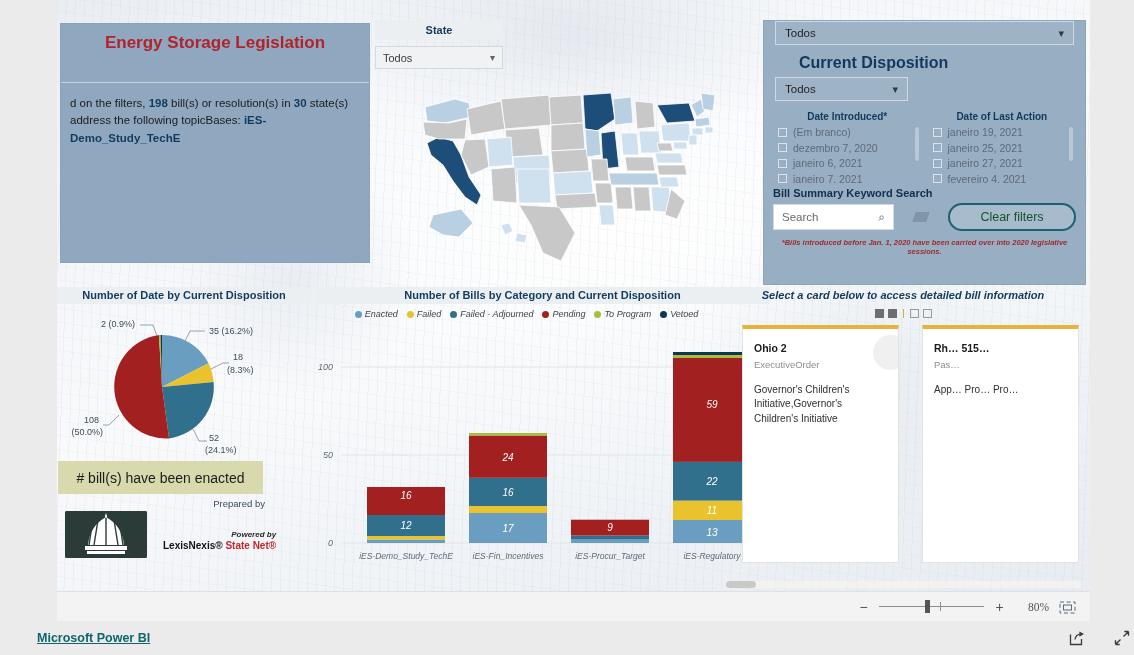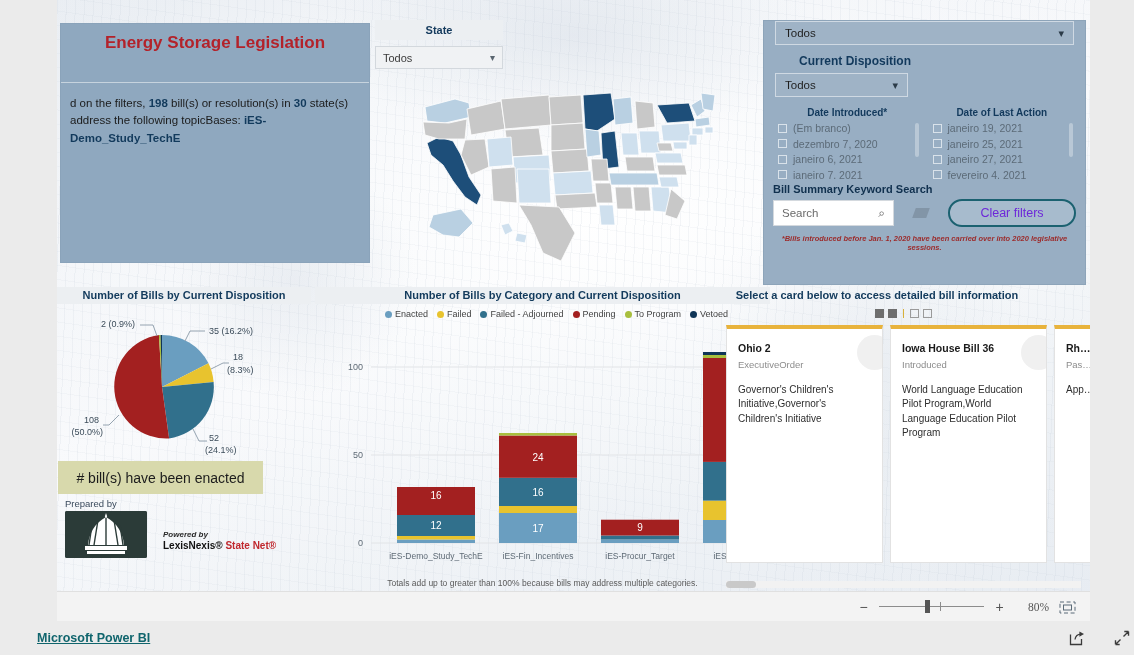--- a/index.html
+++ b/index.html
@@ -74,21 +74,21 @@
     text-align: center; color: #12395c; font-size: 11.5px; font-weight: bold;
     padding: 6px 0 7px 0;
   }
   .fp-drop {
     background: #9fb3c6; border: 1px solid #cfd9e3; height: 24px;
     display: flex; align-items: center; padding: 0 9px; font-size: 11.5px; color: #1f1f1f;
   }
   .fp-drop .cv { margin-left: auto; color: #2b3b48; font-size: 11px; }
   #catDrop { margin: 0 11px; }
   .fp-sub {
-    color: #12395c; font-size: 12px; font-weight: bold; margin: 9px 16px 5px 35px;
+    color: #12395c; font-size: 16px; font-weight: bold; margin: 9px 16px 5px 35px;
   }
   #dispDrop { margin-left: 11px; width: 133px; }
 
   #dateCols { display: flex; margin-top: 10px; padding: 0 6px; }
   .dcol { width: 50%; position: relative; }
   .dcol-title { color: #12395c; font-size: 10px; font-weight: bold; text-align: center; }
   .dlist { margin-top: 3px; padding-left: 8px; position: relative; height: 58px; overflow: hidden; }
   .ditem { display: flex; align-items: center; gap: 6px; height: 14px; margin-bottom: 1.5px; }
   .dbox { width: 9px; height: 9px; border: 1px solid #d9e2ea; background: transparent; flex: none; }
   .dtxt { font-size: 10.5px; color: #5c6b78; white-space: nowrap; }
@@ -97,63 +97,63 @@
   #kwLabel { color: #10304e; font-size: 11px; font-weight: bold; margin: 4px 0 4px 9px; }
   #kwRow { display: flex; align-items: center; padding: 0 9px; gap: 20px; }
   #kwInput {
     background: #fff; border: 1px solid #d4d9de; height: 26px; flex: 1 1 auto;
     display: flex; align-items: center; padding: 0 8px; font-size: 11.5px; color: #6b6b6b;
   }
   #kwInput .mag { margin-left: auto; color: #6b6b6b; font-size: 12px; }
   #eraser { width: 14px; height: 10px; background: #8295a7; transform: skewX(-20deg); flex: none; }
   #clearBtn {
     width: 128px; height: 28px; border: 2px solid #1b6170; border-radius: 14px;
-    background: #a7bbcd; color: #6d28d9; font-size: 12.5px;
+    background: #a7bbcd; color: #14532d; font-size: 12.5px;
     display: flex; align-items: center; justify-content: center; flex: none;
   }
   #fpNote {
     color: #9c2c2c; font-size: 7.5px; font-style: italic; font-weight: bold;
     text-align: center; margin-top: 7px;
   }
 
   
   .secHead {
     position: absolute; color: #123a5c; font-size: 11px; font-weight: bold;
     background: #eceff2; text-align: center; height: 17px; line-height: 17px;
   }
   #shPie   { left: 0px;   top: 287px; width: 254px; }
   #shBar   { left: 258px; top: 287px; width: 455px; }
-  #shCards { left: 633px; top: 287px; width: 374px; background: transparent; }
+  #shCards { left: 659px; top: 287px; width: 374px; background: transparent; font-style: italic; }
 
   
   #pieVisual { position: absolute; left: 0px; top: 305px; width: 254px; height: 165px; }
   #pieVisual svg { width: 100%; height: 100%; }
 
   
   #enacted {
     position: absolute; left: 1px; top: 461px; width: 205px; height: 33px;
     background: #d8d9ac; display: flex; align-items: center; justify-content: center;
     color: #1c1c1c; font-size: 14px;
   }
   
-  #prepared { position: absolute; left: 8px; top: 498px; width: 200px; }
+  #prepared { position: absolute; left: 8px; top: 498px; width: 200px; text-align: right; }
   #prepLbl { color: #3a4a5c; font-size: 9.5px; margin-bottom: 2px; }
   #domeLogo {
     width: 82px; height: 47px; background: #2b3b38; border-radius: 2px;
     position: relative; overflow: hidden;
   }
   #domeLogo svg { width: 100%; height: 100%; }
   #poweredWrap { position: absolute; left: 98px; top: 32px; }
   #poweredBy { color: #2a2a2a; font-size: 8px; font-style: italic; font-weight: bold; }
   #lexis { font-size: 10px; font-weight: bold; margin-top: 1px; white-space: nowrap; }
   #lexis .ln { color: #111; }
   #lexis .sn { color: #c0272d; }
 
   
-  #barVisual { position: absolute; left: 272px; top: 305px; width: 455px; height: 286px; }
+  #barVisual { position: absolute; left: 242px; top: 305px; width: 455px; height: 286px; font-style: italic; }
   #barLegend {
     display: flex; justify-content: center; align-items: center; gap: 9px;
     height: 14px; margin-top: 2px;
   }
   .lgItem { display: flex; align-items: center; gap: 3px; }
   .lgDot { width: 7px; height: 7px; border-radius: 50%; flex: none; }
   .lgTxt { font-size: 9px; color: #444; white-space: nowrap; }
   #barPlot { position: absolute; left: 0; top: 20px; width: 455px; height: 250px; }
   #barPlot svg { width: 100%; height: 100%; }
   #barFoot {
@@ -165,21 +165,21 @@
   #cardsWrap { position: absolute; left: 659px; top: 305px; width: 374px; height: 285px; }
   #cardNav { display: flex; justify-content: center; align-items: center; gap: 4px; height: 16px; }
   .navSq { width: 9px; height: 9px; }
   .navSq.on { background: #6e6e6e; }
   .navSq.off { border: 1.5px solid #9a9a9a; background: transparent; }
   .navSep { width: 1px; height: 9px; background: #d8b13a; margin: 0 2px; }
   #cardRow { position: absolute; top: 20px; left: 10px; display: flex; gap: 7px; }
   .bcard {
     width: 157px; height: 238px; background: #fff; border: 1px solid #e2e2e2;
     border-top: 4px solid #e8b33c; padding: 13px 11px 0 11px; position: relative;
-    overflow: hidden; flex: none;
+    overflow: hidden; flex: none; margin-left: 16px;
   }
   .bcard .circ {
     position: absolute; right: -10px; top: 6px; width: 35px; height: 35px;
     border-radius: 50%; background: #f0f0f0;
   }
   .bcTitle { font-size: 10.5px; font-weight: bold; color: #1a1a1a; line-height: 1.3; position: relative; z-index:2;}
   .bcStat { font-size: 9.5px; color: #8c8c8c; margin-top: 3px; }
   .bcDesc { font-size: 10px; color: #2e2e2e; line-height: 1.45; margin-top: 13px; }
   #cardScroll {
     position: absolute; left: 10px; top: 276px; width: 355px; height: 7px; background: #f2f2f2;
@@ -369,21 +369,21 @@
         <span class="mag">⌕</span>
       </div>
       <div id="eraser"></div>
       <div id="clearBtn">
         <span>Clear filters</span>
       </div>
     </div>
     <div id="fpNote">*Bills introduced before Jan. 1, 2020 have been carried over into 2020 legislative sessions.</div>
   </div>
 
-  <div class="secHead" id="shPie">Number of Bills by Current Disposition</div>
+  <div class="secHead" id="shPie">Number of Date by Current Disposition</div>
   <div class="secHead" id="shBar">Number of Bills by Category and Current Disposition</div>
   <div class="secHead" id="shCards">Select a card below to access detailed bill information</div>
 
   <div id="pieVisual">
     <svg viewBox="0 0 254 165" xmlns="http://www.w3.org/2000/svg">
       <g>
 
         <path d="M105,82 L105,30 A52,52 0 0,1 151.5,58.2 Z" fill="#6a9ec0"></path>
 
         <path d="M105,82 L151.5,58.2 A52,52 0 0,1 156.6,77.0 Z" fill="#e8c32e"></path>
@@ -531,43 +531,36 @@
 
         <g font-size="8.5" fill="#5f6b76" text-anchor="middle" font-family="Liberation Sans, sans-serif">
           <text x="107" y="234">iES-Demo_Study_TechE</text>
           <text x="209" y="234">iES-Fin_Incentives</text>
           <text x="311" y="234">iES-Procur_Target</text>
           <text x="413" y="234">iES-Regulatory</text>
         </g>
       </svg>
     </div>
   </div>
-  <div id="barFoot" style="left:258px;">Totals add up to greater than 100% because bills may address multiple categories.</div>
 
   <div id="cardsWrap">
     <div id="cardNav">
       <span class="navSq on"></span>
       <span class="navSq on"></span>
       <span class="navSep"></span>
       <span class="navSq off"></span>
       <span class="navSq off"></span>
     </div>
 
     <div id="cardRow">
       <div class="bcard">
         <div class="circ"></div>
         <div class="bcTitle">Ohio 2</div>
         <div class="bcStat">ExecutiveOrder</div>
         <div class="bcDesc">Governor's Children's Initiative,Governor's Children's Initiative</div>
-      </div>
-      <div class="bcard">
-        <div class="circ"></div>
-        <div class="bcTitle">Iowa House Bill 36</div>
-        <div class="bcStat">Introduced</div>
-        <div class="bcDesc">World Language Education Pilot Program,World Language Education Pilot Program</div>
       </div>
       <div class="bcard">
 
         <div class="bcTitle">Rh… 515…</div>
         <div class="bcStat">Pas…</div>
         <div class="bcDesc">App… Pro… Pro…</div>
       </div>
     </div>
 
     <div id="cardScroll">

